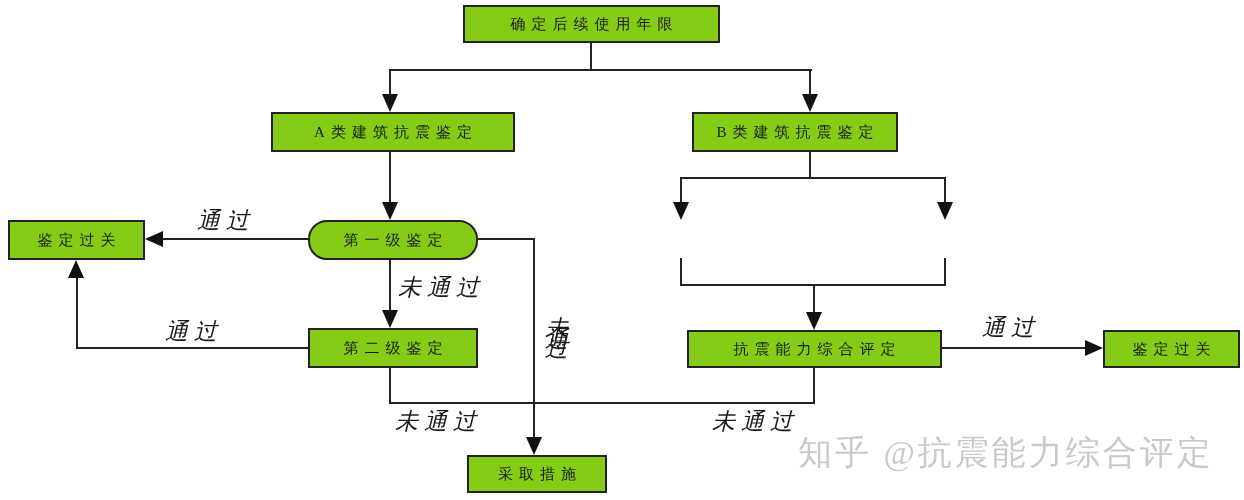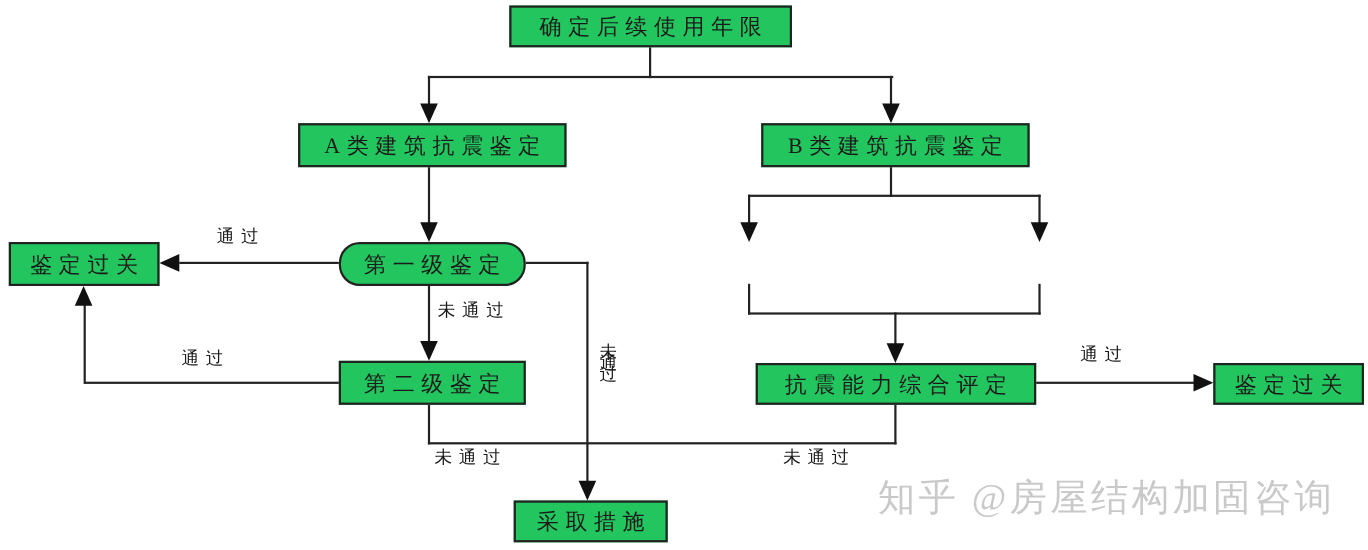--- a/index.html
+++ b/index.html
@@ -8,39 +8,40 @@
     width:1244px;height:500px;
     background:#ffffff;
     font-family:"Liberation Serif","DejaVu Serif",serif;
     color:#1a1a1a;
     overflow:hidden;
   }
   .box{
     position:absolute;
     box-sizing:border-box;
     border:2px solid #222222;
-    background:#22c55e;
+    background:#84cc16;
     display:flex;align-items:center;justify-content:center;
-    font-size:20px;
+    font-size:15px;
     letter-spacing:6px;
     padding-left:6px;
     white-space:nowrap;
   }
   .hline{position:absolute;height:2px;background:#222222;}
   .vline{position:absolute;width:2px;background:#222222;}
   .arr{position:absolute;width:0;height:0;}
   .arr.down{border-left:8px solid transparent;border-right:8px solid transparent;border-top:18px solid #111111;}
   .arr.up{border-left:8px solid transparent;border-right:8px solid transparent;border-bottom:18px solid #111111;}
   .arr.left{border-top:8px solid transparent;border-bottom:8px solid transparent;border-right:18px solid #111111;}
   .arr.right{border-top:8px solid transparent;border-bottom:8px solid transparent;border-left:18px solid #111111;}
   .edge-label{
     position:absolute;
-    font-size:16px;
+    font-size:23px;
     letter-spacing:6px;
     white-space:nowrap;
+    font-style:italic;
   }
   .edge-label.vertical{
     writing-mode:vertical-rl;
     letter-spacing:10px;
   }
   .watermark{
     position:absolute;
     left:798px;top:430px;
     font-size:34px;
     letter-spacing:3px;
@@ -50,21 +51,21 @@
 </style>
 </head>
 <body>
 
 <div id="canvas">
 
   <div class="box" style="left:463px;top:5px;width:257px;height:38px;">确定后续使用年限</div>
 
   <div class="box" style="left:271px;top:112px;width:244px;height:40px;">A类建筑抗震鉴定</div>
 
-  <div class="box" style="left:692px;top:112px;width:244px;height:40px;">B类建筑抗震鉴定</div>
+  <div class="box" style="left:692px;top:112px;width:206px;height:40px;">B类建筑抗震鉴定</div>
 
   <div class="box" style="left:8px;top:220px;width:137px;height:40px;">鉴定过关</div>
 
   <div class="box" style="left:308px;top:220px;width:170px;height:40px;border-radius:19px;">第一级鉴定</div>
 
 
 
   <div class="box" style="left:687px;top:330px;width:255px;height:38px;">抗震能力综合评定</div>
 
   <div class="box" style="left:308px;top:328px;width:170px;height:40px;">第二级鉴定</div>
@@ -118,15 +119,15 @@
   <div class="vline" style="left:813px;top:284px;height:30px;"></div>
   <div class="arr down" style="left:806px;top:312px;"></div>
 
   <div class="vline" style="left:813px;top:368px;height:36px;"></div>
   <div class="edge-label" style="left:712px;top:406px;">未通过</div>
 
   <div class="hline" style="left:942px;top:347px;width:145px;"></div>
   <div class="arr right" style="left:1085px;top:340px;"></div>
   <div class="edge-label" style="left:982px;top:312px;">通过</div>
 
-  <div class="watermark">知乎 @房屋结构加固咨询</div>
+  <div class="watermark">知乎 @抗震能力综合评定</div>
 
 </div>
 
 </body></html>

